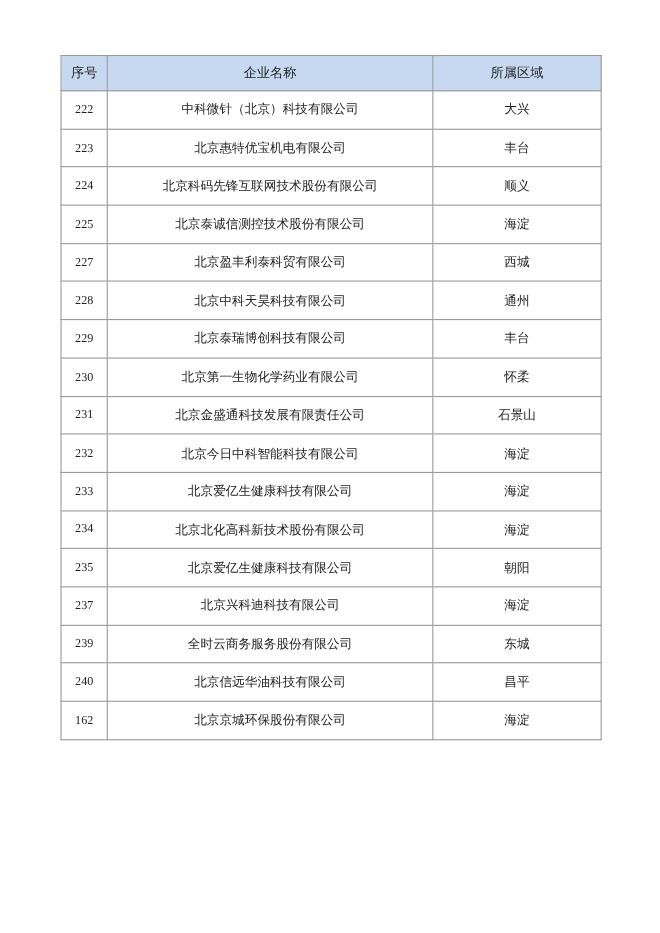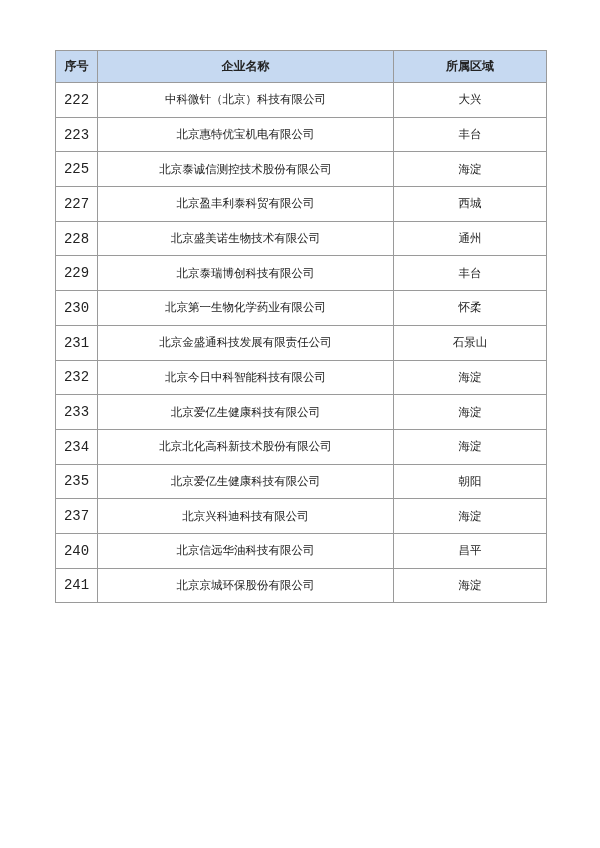--- a/index.html
+++ b/index.html
@@ -4,23 +4,23 @@
 <style>
   html, body { margin: 0; padding: 0; background: #ffffff; }
   body { width: 600px; height: 848px; position: relative; overflow: hidden;
          font-family: "DejaVu Sans", "Liberation Sans", sans-serif; color: #1a1a1a; }
   .table-wrap { position: absolute; left: 55px; top: 50px; width: 491px; }
   table { border-collapse: collapse; width: 491px; table-layout: fixed; }
   col.c1 { width: 42px; }
   col.c2 { width: 296px; }
   col.c3 { width: 153px; }
   th, td { border: 1px solid #9a9a9a; text-align: center; vertical-align: middle; padding: 0; }
-  th { background: #c6d9f1; height: 31px; font-size: 12px; font-weight: bold; color: #222; }
+  th { background: #c6d9f1; height: 31px; font-size: 12px; font-weight: normal; color: #222; }
   td { height: 33.7px; font-size: 11.5px; color: #222; }
-  td.num { font-family: Liberation Mono, monospace; font-size: 14px; }
+  td.num { font-family: Liberation Serif, serif; font-size: 11px; }
 </style>
 </head>
 <body>
 
 <div class="table-wrap">
   <table>
     <colgroup>
         <col class="c1">
         <col class="c2">
         <col class="c3">
@@ -37,32 +37,37 @@
           <td class="num">222</td>
           <td>中科微针（北京）科技有限公司</td>
           <td>大兴</td>
         </tr>
       <tr>
           <td class="num">223</td>
           <td>北京惠特优宝机电有限公司</td>
           <td>丰台</td>
         </tr>
       <tr>
+          <td class="num">224</td>
+          <td>北京科码先锋互联网技术股份有限公司</td>
+          <td>顺义</td>
+        </tr>
+      <tr>
           <td class="num">225</td>
           <td>北京泰诚信测控技术股份有限公司</td>
           <td>海淀</td>
         </tr>
       <tr>
           <td class="num">227</td>
           <td>北京盈丰利泰科贸有限公司</td>
           <td>西城</td>
         </tr>
       <tr>
           <td class="num">228</td>
-          <td>北京盛美诺生物技术有限公司</td>
+          <td>北京中科天昊科技有限公司</td>
           <td>通州</td>
         </tr>
       <tr>
           <td class="num">229</td>
           <td>北京泰瑞博创科技有限公司</td>
           <td>丰台</td>
         </tr>
       <tr>
           <td class="num">230</td>
           <td>北京第一生物化学药业有限公司</td>
@@ -92,24 +97,29 @@
           <td class="num">235</td>
           <td>北京爱亿生健康科技有限公司</td>
           <td>朝阳</td>
         </tr>
       <tr>
           <td class="num">237</td>
           <td>北京兴科迪科技有限公司</td>
           <td>海淀</td>
         </tr>
       <tr>
+          <td class="num">239</td>
+          <td>全时云商务服务股份有限公司</td>
+          <td>东城</td>
+        </tr>
+      <tr>
           <td class="num">240</td>
           <td>北京信远华油科技有限公司</td>
           <td>昌平</td>
         </tr>
       <tr>
-          <td class="num">241</td>
+          <td class="num">162</td>
           <td>北京京城环保股份有限公司</td>
           <td>海淀</td>
         </tr>
     </tbody>
   </table>
 </div>
 
 </body></html>

